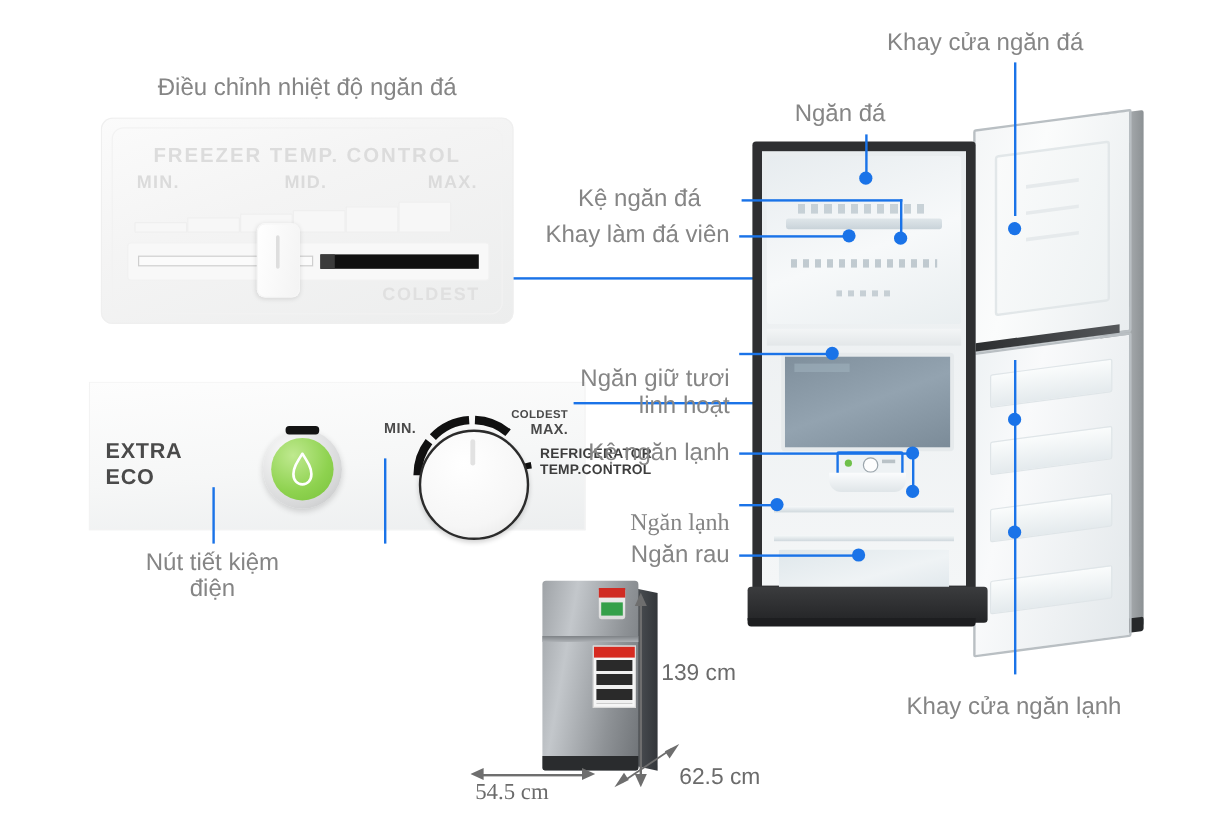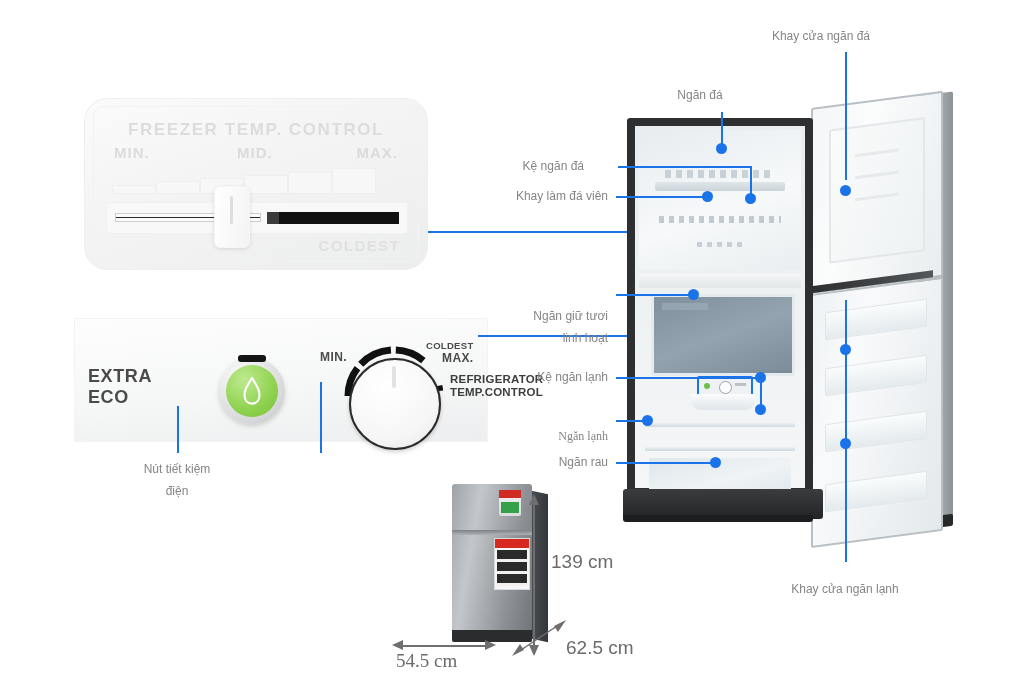--- a/index.html
+++ b/index.html
@@ -1,31 +1,31 @@
 <!DOCTYPE html>
 <html><head>
 <meta charset="utf-8">
 <style>
   html,body{margin:0;padding:0;background:#ffffff;}
   body{width:1020px;height:680px;overflow:hidden;font-family:"Liberation Sans",sans-serif;}
   #stage{position:relative;width:1020px;height:680px;background:#fff;}
 
-  .lbl{position:absolute;color:#858585;font-size:12px;line-height:22px;white-space:pre;font-family:"Liberation Sans",sans-serif;}
+  .lbl{position:absolute;color:#858585;font-size:20px;line-height:22px;white-space:pre;font-family:"Liberation Sans",sans-serif;}
   .lbl.c{text-align:center;}
   .lbl.r{text-align:right;}
 
   
   .ln{position:absolute;background:#1a73e8;}
   .ln.h{height:2px;}
   .ln.v{width:2px;}
   .dot{position:absolute;width:11px;height:11px;border-radius:50%;background:#1a73e8;}
 
   
   #freezerPanel{position:absolute;left:84px;top:98px;width:344px;height:172px;
-    border-radius:24px;
+    border-radius:10px;
     background:linear-gradient(160deg,#fbfbfb 0%,#f4f4f4 40%,#eceded 100%);
     box-shadow:inset 0 0 0 1px #efefef;}
   #freezerPanel .inner{position:absolute;left:9px;top:8px;right:9px;bottom:8px;
     border-radius:10px;border:1px solid #f2f2f2;}
   #fzTitle{position:absolute;left:0;right:0;top:22px;text-align:center;
     color:#dcdcdc;font-size:17px;letter-spacing:1.6px;font-weight:600;}
   #fzMin{position:absolute;left:30px;top:46px;color:#dbdbdb;font-size:15px;letter-spacing:1px;font-weight:600;}
   #fzMid{position:absolute;left:153px;top:46px;color:#dbdbdb;font-size:15px;letter-spacing:1px;font-weight:600;}
   #fzMax{position:absolute;right:30px;top:46px;color:#dbdbdb;font-size:15px;letter-spacing:1px;font-weight:600;}
   #fzColdest{position:absolute;right:28px;bottom:16px;color:#e0e0e0;font-size:15px;letter-spacing:1.4px;font-weight:600;}
@@ -160,20 +160,21 @@
   .arr{position:absolute;background:#6e6e6e;}
   .arrH{height:1.5px;}
   .arrV{width:1.5px;}
   .dimTxt{position:absolute;color:#6b6b6b;font-size:19px;font-family:"Liberation Sans",sans-serif;}
 </style>
 </head>
 <body>
 
 <div id="stage">
 
+  <div class="lbl c" style="left:64px;top:62px;width:384px;">Điều chỉnh nhiệt độ ngăn đá</div>
 
   <div id="freezerPanel">
     <div class="inner"></div>
     <div id="fzTitle">FREEZER  TEMP.  CONTROL</div>
     <div id="fzMin">MIN.</div>
     <div id="fzMid">MID.</div>
     <div id="fzMax">MAX.</div>
     <div class="wedges">
       <div class="wedge" style="left:0;width:42px;height:7px;"></div>
       <div class="wedge" style="left:44px;width:42px;height:11px;"></div>

